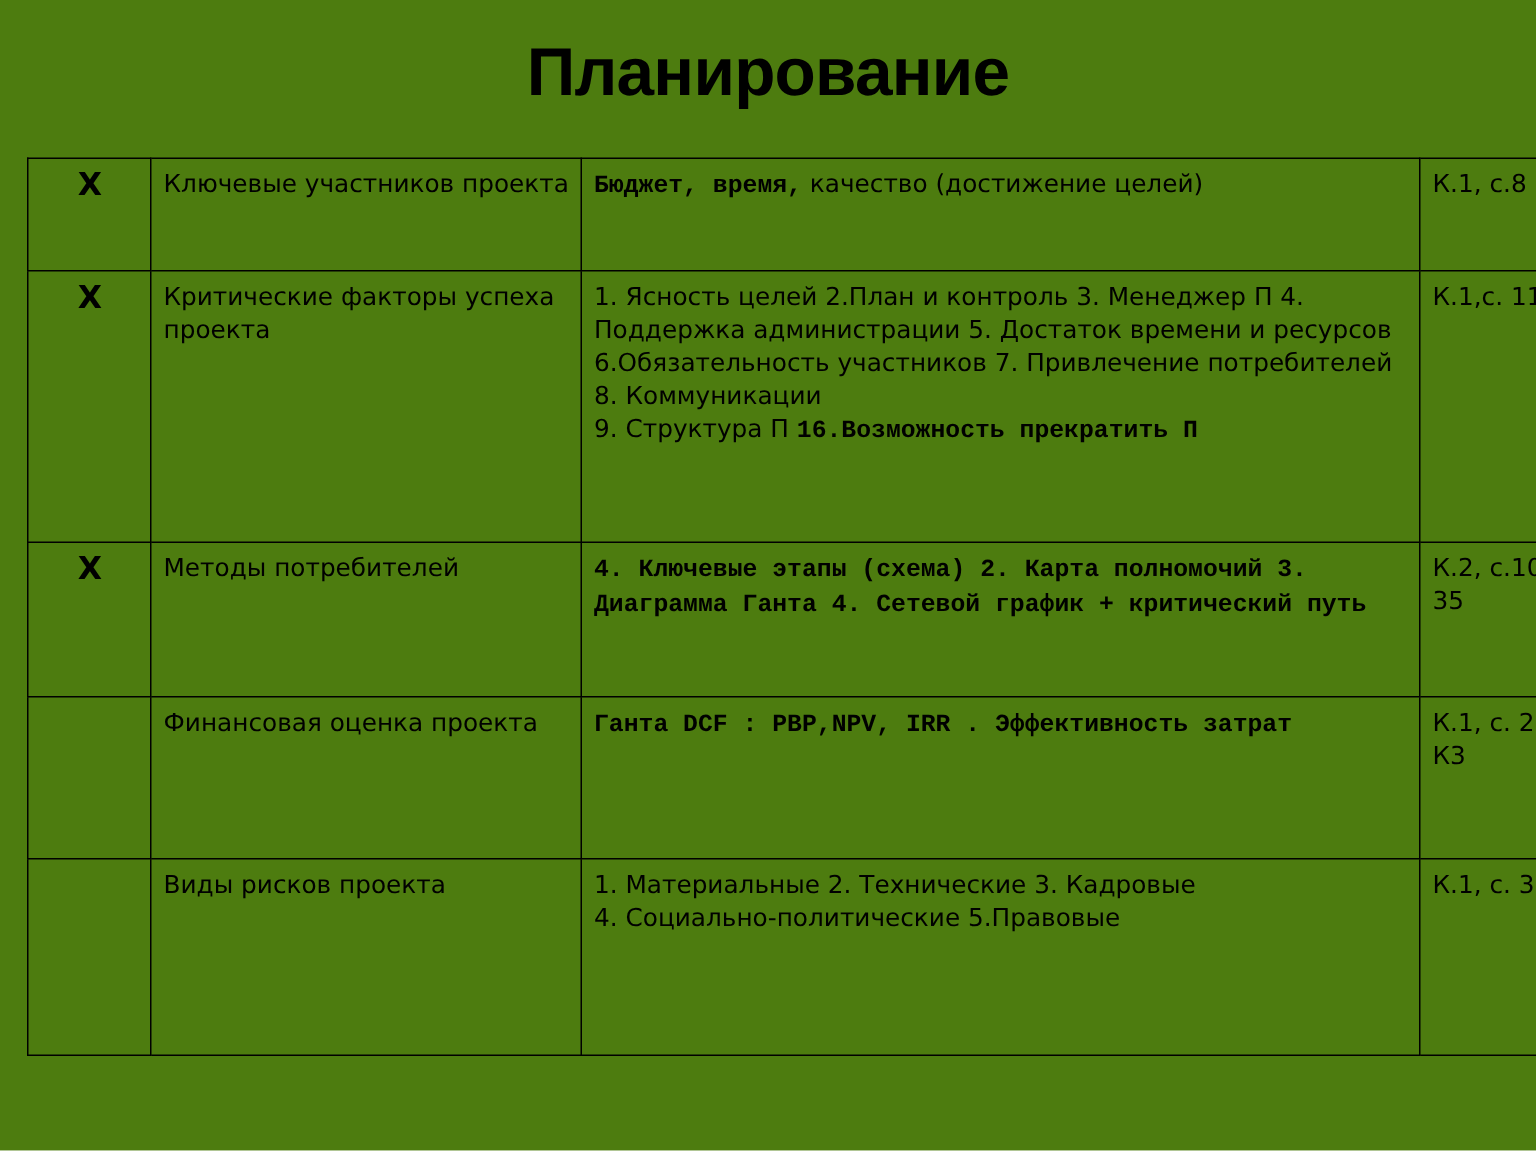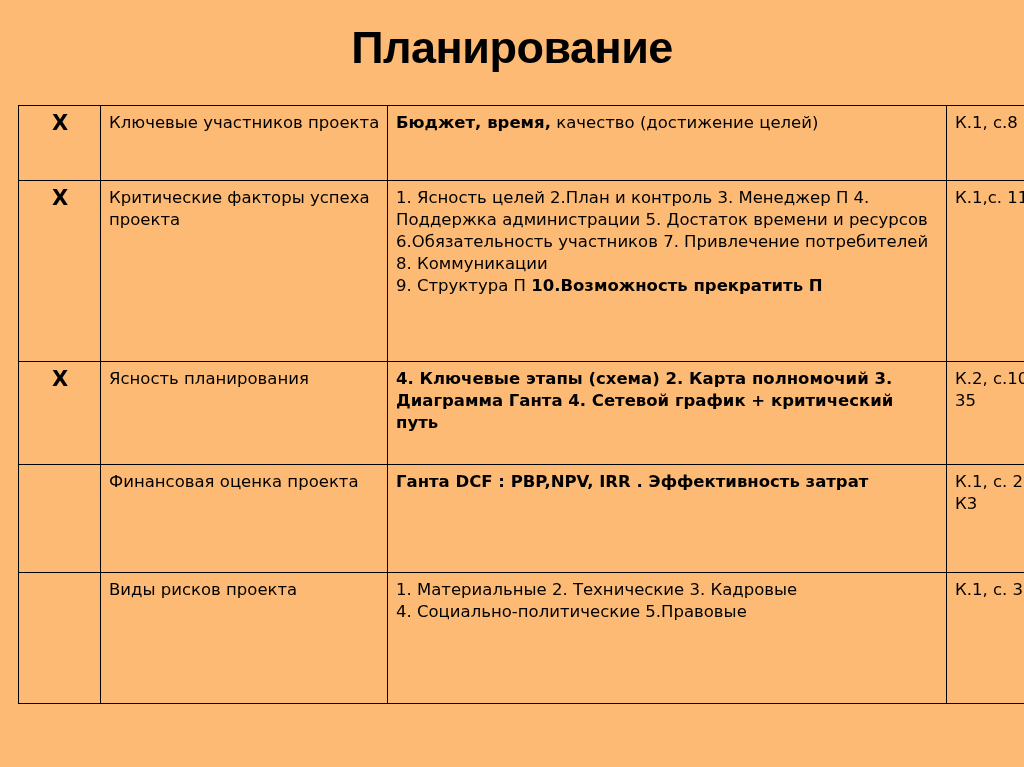--- a/index.html
+++ b/index.html
@@ -11,21 +11,21 @@
     width: 1024px;
     height: 767px;
     font-family: "DejaVu Sans", sans-serif;
     color: #000000;
     overflow: hidden;
   }
   .slide {
     position: relative;
     width: 1024px;
     height: 767px;
-    background: #fdba74;
+    background: #4d7c0f;
   }
   .slide-title {
     position: absolute;
     top: 24px;
     left: 0;
     width: 1024px;
     text-align: center;
     font-family: "Liberation Sans", sans-serif;
     font-weight: bold;
     font-size: 45px;
@@ -66,21 +66,21 @@
     border-right: none;
     padding-left: 10px;
   }
   .xmark {
     font-family: "DejaVu Sans", sans-serif;
     font-weight: bold;
     font-size: 21px;
     line-height: 1.1;
     display: inline-block;
   }
-  .b { font-weight: bold; }
+  .b { font-weight: bold; font-family: Liberation Mono, monospace; }
   .cell-text { white-space: pre-line; }
   .r1 td { height: 62px; }
   .r2 td { height: 168px; }
   .r3 td { height: 90px; }
   .r4 td { height: 95px; }
   .r5 td { height: 118px; margin-left: 32px; }
 </style>
 </head>
 <body>
 
@@ -109,33 +109,33 @@
 
         <tr class="r2">
           <td class="c-mark">
             <span class="xmark">X</span>
           </td>
           <td class="c-topic">
             <span class="cell-text">Критические факторы успеха проекта</span>
           </td>
           <td class="c-content">
             <span class="cell-text">1. Ясность целей 2.План и контроль 3. Менеджер П 4. Поддержка администрации 5. Достаток времени и ресурсов 6.Обязательность участников 7. Привлечение потребителей 8. Коммуникации
-9. Структура П </span><span class="b">10.Возможность прекратить П</span>
+9. Структура П </span><span class="b">16.Возможность прекратить П</span>
           </td>
           <td class="c-ref">
             <span class="cell-text">К.1,с. 11</span>
           </td>
         </tr>
 
         <tr class="r3">
           <td class="c-mark">
             <span class="xmark">X</span>
           </td>
           <td class="c-topic">
-            <span class="cell-text">Ясность планирования</span>
+            <span class="cell-text">Методы потребителей</span>
           </td>
           <td class="c-content">
             <span class="b cell-text">4.  Ключевые этапы (схема)   2. Карта полномочий 3.  Диаграмма Ганта   4. Сетевой график + критический путь</span><span class="cell-text"></span>
           </td>
           <td class="c-ref">
             <span class="cell-text">К.2, с.10 - 35</span>
           </td>
         </tr>
 
         <tr class="r4">

